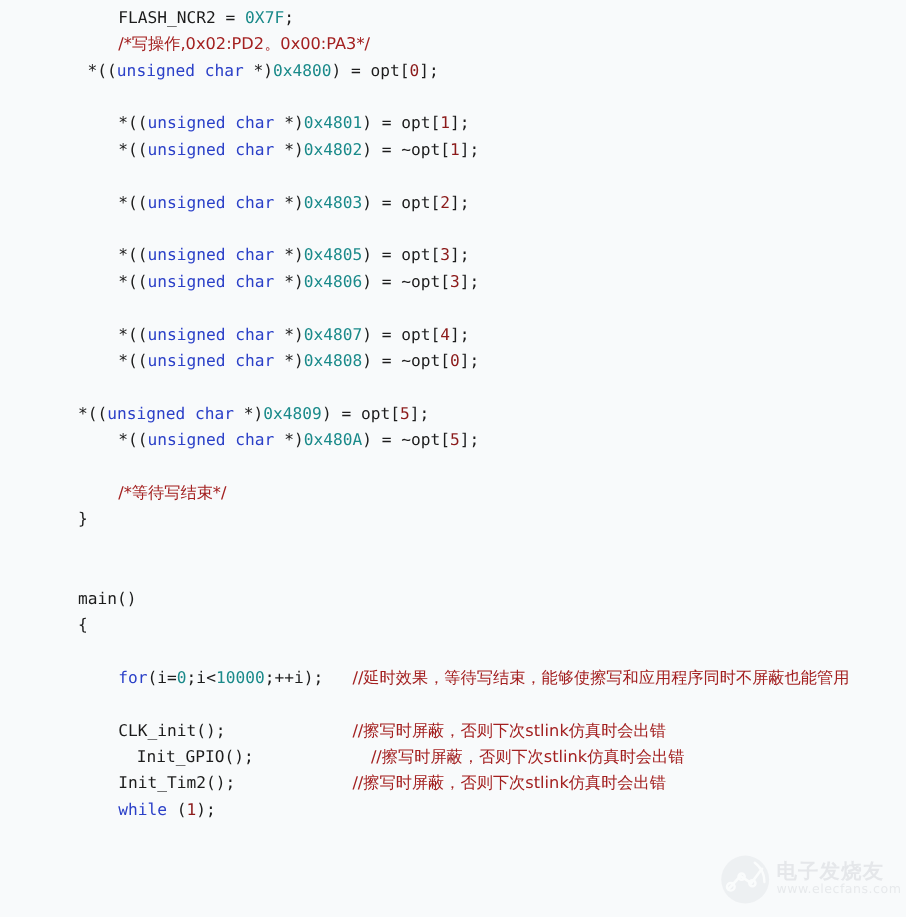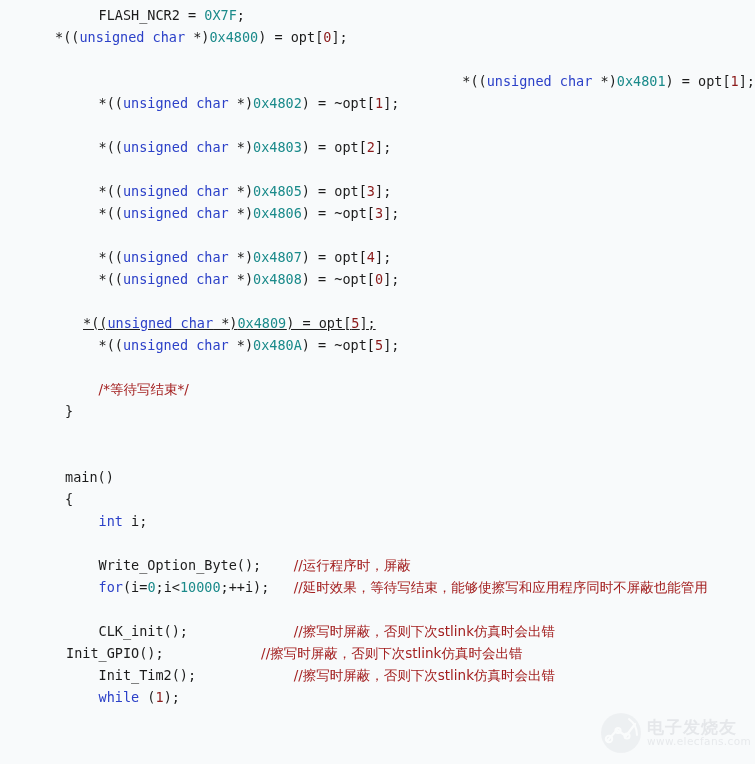--- a/index.html
+++ b/index.html
@@ -79,49 +79,48 @@
     color: #cdd0d5;
     letter-spacing: 0.4px;
     white-space: nowrap;
   }
 </style>
 </head>
 <body>
 
 <div id="code-block">
     <div class="code-line" style="padding-left: 98.6px;"><span class="tok-plain">FLASH_NCR2 = </span><span class="tok-num">0X7F</span><span class="tok-plain">;</span></div>
-    <div class="code-line" style="padding-left: 55px;"><span class="tok-plain">*((</span><span class="tok-kw">unsigned char</span><span class="tok-plain"> *)</span><span class="tok-num">0x4800</span><span class="tok-plain">) = opt[</span><span class="tok-idx">0</span><span class="tok-plain">];</span></div>
+    <div class="code-line" style="padding-left: 98.6px;"><span class="tok-comment cn">/*写操作,0x02:PD2。0x00:PA3*/</span></div>
+    <div class="code-line" style="padding-left: 73px;"><span class="tok-plain">*((</span><span class="tok-kw">unsigned char</span><span class="tok-plain"> *)</span><span class="tok-num">0x4800</span><span class="tok-plain">) = opt[</span><span class="tok-idx">0</span><span class="tok-plain">];</span></div>
     <div class="code-line" style="padding-left: 65px;">&nbsp;</div>
-    <div class="code-line" style="padding-left: 98.6px; text-align: right;"><span class="tok-plain">*((</span><span class="tok-kw">unsigned char</span><span class="tok-plain"> *)</span><span class="tok-num">0x4801</span><span class="tok-plain">) = opt[</span><span class="tok-idx">1</span><span class="tok-plain">];</span></div>
+    <div class="code-line" style="padding-left: 98.6px;"><span class="tok-plain">*((</span><span class="tok-kw">unsigned char</span><span class="tok-plain"> *)</span><span class="tok-num">0x4801</span><span class="tok-plain">) = opt[</span><span class="tok-idx">1</span><span class="tok-plain">];</span></div>
     <div class="code-line" style="padding-left: 98.6px;"><span class="tok-plain">*((</span><span class="tok-kw">unsigned char</span><span class="tok-plain"> *)</span><span class="tok-num">0x4802</span><span class="tok-plain">) = ~opt[</span><span class="tok-idx">1</span><span class="tok-plain">];</span></div>
     <div class="code-line" style="padding-left: 65px;">&nbsp;</div>
     <div class="code-line" style="padding-left: 98.6px;"><span class="tok-plain">*((</span><span class="tok-kw">unsigned char</span><span class="tok-plain"> *)</span><span class="tok-num">0x4803</span><span class="tok-plain">) = opt[</span><span class="tok-idx">2</span><span class="tok-plain">];</span></div>
     <div class="code-line" style="padding-left: 65px;">&nbsp;</div>
     <div class="code-line" style="padding-left: 98.6px;"><span class="tok-plain">*((</span><span class="tok-kw">unsigned char</span><span class="tok-plain"> *)</span><span class="tok-num">0x4805</span><span class="tok-plain">) = opt[</span><span class="tok-idx">3</span><span class="tok-plain">];</span></div>
     <div class="code-line" style="padding-left: 98.6px;"><span class="tok-plain">*((</span><span class="tok-kw">unsigned char</span><span class="tok-plain"> *)</span><span class="tok-num">0x4806</span><span class="tok-plain">) = ~opt[</span><span class="tok-idx">3</span><span class="tok-plain">];</span></div>
     <div class="code-line" style="padding-left: 65px;">&nbsp;</div>
     <div class="code-line" style="padding-left: 98.6px;"><span class="tok-plain">*((</span><span class="tok-kw">unsigned char</span><span class="tok-plain"> *)</span><span class="tok-num">0x4807</span><span class="tok-plain">) = opt[</span><span class="tok-idx">4</span><span class="tok-plain">];</span></div>
     <div class="code-line" style="padding-left: 98.6px;"><span class="tok-plain">*((</span><span class="tok-kw">unsigned char</span><span class="tok-plain"> *)</span><span class="tok-num">0x4808</span><span class="tok-plain">) = ~opt[</span><span class="tok-idx">0</span><span class="tok-plain">];</span></div>
     <div class="code-line" style="padding-left: 65px;">&nbsp;</div>
-    <div class="code-line" style="padding-left: 83px; text-decoration: underline;"><span class="tok-plain">*((</span><span class="tok-kw">unsigned char</span><span class="tok-plain"> *)</span><span class="tok-num">0x4809</span><span class="tok-plain">) = opt[</span><span class="tok-idx">5</span><span class="tok-plain">];</span></div>
+    <div class="code-line" style="padding-left: 65px;"><span class="tok-plain">*((</span><span class="tok-kw">unsigned char</span><span class="tok-plain"> *)</span><span class="tok-num">0x4809</span><span class="tok-plain">) = opt[</span><span class="tok-idx">5</span><span class="tok-plain">];</span></div>
     <div class="code-line" style="padding-left: 98.6px;"><span class="tok-plain">*((</span><span class="tok-kw">unsigned char</span><span class="tok-plain"> *)</span><span class="tok-num">0x480A</span><span class="tok-plain">) = ~opt[</span><span class="tok-idx">5</span><span class="tok-plain">];</span></div>
     <div class="code-line" style="padding-left: 65px;">&nbsp;</div>
     <div class="code-line" style="padding-left: 98.6px;"><span class="tok-comment cn">/*等待写结束*/</span></div>
     <div class="code-line" style="padding-left: 65px;"><span class="tok-plain">}</span></div>
     <div class="code-line" style="padding-left: 65px;">&nbsp;</div>
     <div class="code-line" style="padding-left: 65px;">&nbsp;</div>
     <div class="code-line" style="padding-left: 65px;"><span class="tok-plain">main()</span></div>
     <div class="code-line" style="padding-left: 65px;"><span class="tok-plain">{</span></div>
-    <div class="code-line" style="padding-left: 98.6px;"><span class="tok-kw">int</span><span class="tok-plain"> i;</span></div>
     <div class="code-line" style="padding-left: 65px;">&nbsp;</div>
-    <div class="code-line" style="padding-left: 98.6px;"><span class="tok-plain">Write_Option_Byte();    </span><span class="tok-comment cn">//运行程序时，屏蔽</span></div>
     <div class="code-line" style="padding-left: 98.6px;"><span class="tok-kw">for</span><span class="tok-plain">(i=</span><span class="tok-num">0</span><span class="tok-plain">;i&lt;</span><span class="tok-num">10000</span><span class="tok-plain">;++i);   </span><span class="tok-comment cn">//延时效果，等待写结束，能够使擦写和应用程序同时不屏蔽也能管用</span></div>
     <div class="code-line" style="padding-left: 65px;">&nbsp;</div>
     <div class="code-line" style="padding-left: 98.6px;"><span class="tok-plain">CLK_init();             </span><span class="tok-comment cn">//擦写时屏蔽，否则下次stlink仿真时会出错</span></div>
-    <div class="code-line" style="padding-left: 66px;"><span class="tok-plain">Init_GPIO();            </span><span class="tok-comment cn">//擦写时屏蔽，否则下次stlink仿真时会出错</span></div>
+    <div class="code-line" style="padding-left: 114px;"><span class="tok-plain">Init_GPIO();            </span><span class="tok-comment cn">//擦写时屏蔽，否则下次stlink仿真时会出错</span></div>
     <div class="code-line" style="padding-left: 98.6px;"><span class="tok-plain">Init_Tim2();            </span><span class="tok-comment cn">//擦写时屏蔽，否则下次stlink仿真时会出错</span></div>
     <div class="code-line" style="padding-left: 98.6px;"><span class="tok-kw">while</span><span class="tok-plain"> (</span><span class="tok-idx">1</span><span class="tok-plain">);</span></div>
   </div>
 
 <div id="watermark">
   <svg class="wm-logo" viewBox="0 0 44 44">
     <circle cx="22" cy="22" r="20" fill="#dfe2e6"></circle>
     <path d="M8 30 L18 19 L27 25 L36 13" stroke="#ffffff" stroke-width="2.2" fill="none" stroke-linecap="round"></path>
     <circle cx="10" cy="28" r="3.2" fill="none" stroke="#ffffff" stroke-width="2"></circle>
     <circle cx="19" cy="19.5" r="2.6" fill="none" stroke="#ffffff" stroke-width="2"></circle>

